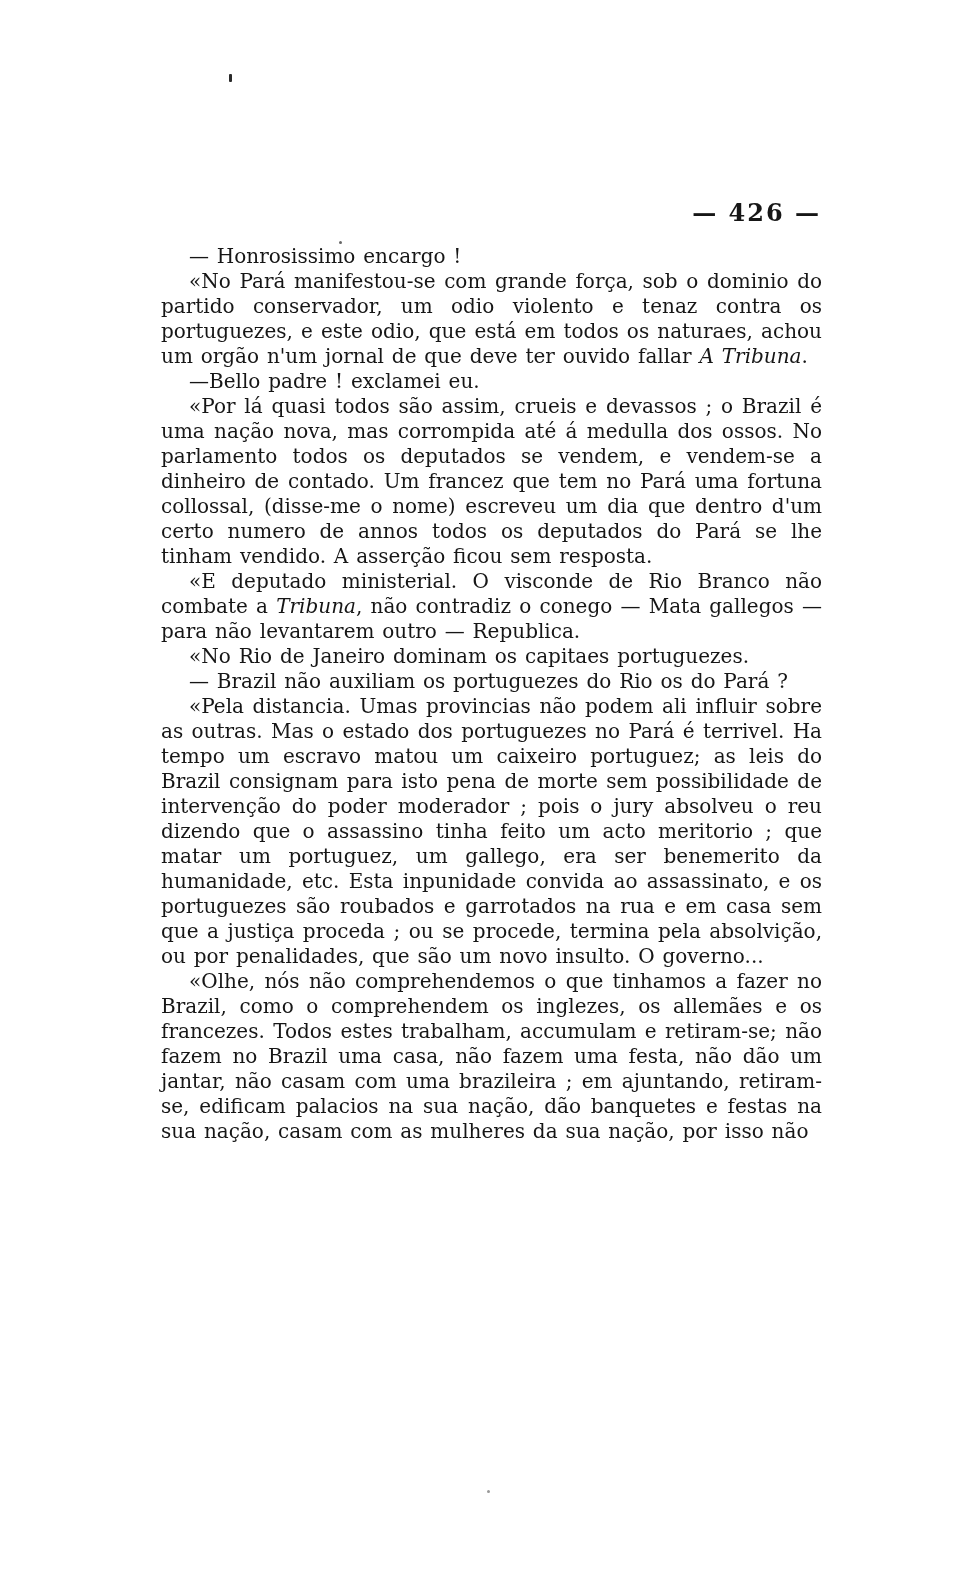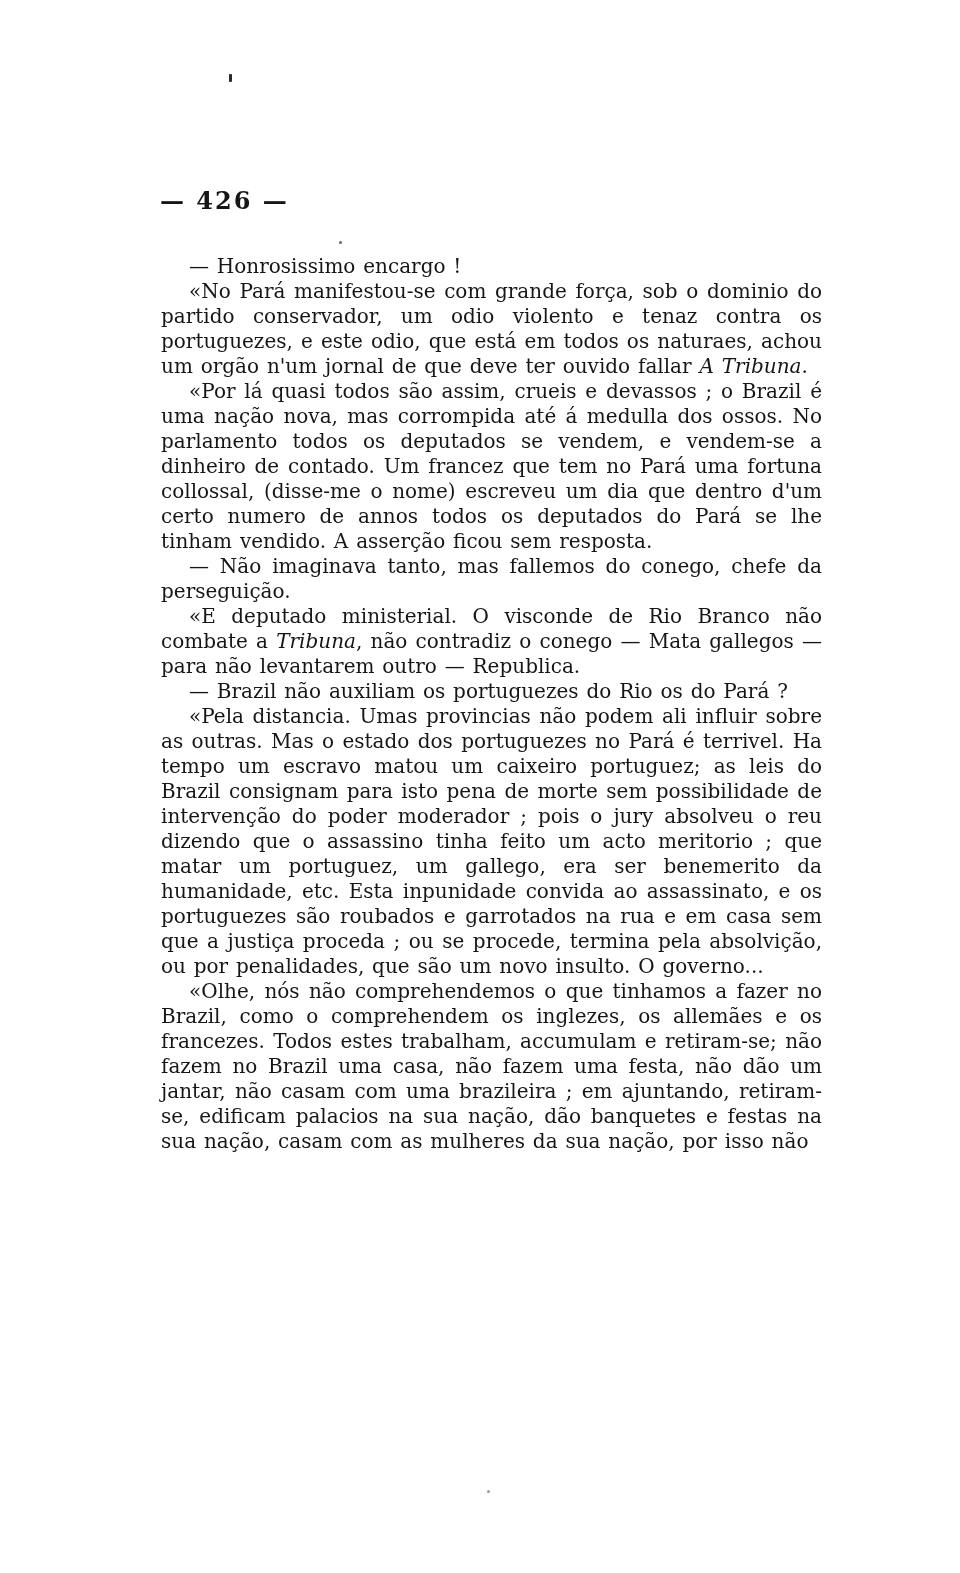--- a/index.html
+++ b/index.html
@@ -7,31 +7,31 @@
     position: relative;
     width: 960px;
     height: 1573px;
     background: #ffffff;
     font-family: "DejaVu Serif", serif;
     color: #161616;
     overflow: hidden;
   }
   .page-number {
     position: absolute;
-    top: 186px;
+    top: 198px;
     left: 160px;
     width: 661px;
-    text-align: left;
+    text-align: right;
     font-size: 24px;
     font-weight: 700;
     letter-spacing: 2px;
   }
   .content {
     position: absolute;
-    top: 254px;
+    top: 244px;
     left: 161px;
     width: 661px;
   }
   .content p {
     margin: 0;
     text-align: justify;
     text-indent: 28px;
     font-size: 20px;
     line-height: 25px;
     word-spacing: 1.5px;
@@ -46,20 +46,21 @@
 <body>
 
 <div class="page">
   <div class="speck speck-1"></div>
   <div class="speck speck-2"></div>
   <div class="speck speck-3"></div>
   <div class="page-number">— 426 —</div>
   <div class="content">
       <p><span>— Honrosissimo encargo !</span></p>
       <p><span>«No Pará manifestou-se com grande força, sob o dominio do partido conservador, um odio violento e tenaz contra os portuguezes, e este odio, que está em todos os naturaes, achou um orgão n'um jornal de que deve ter ouvido fallar </span><span class="it">A Tribuna</span><span>.</span></p>
+      <p><span>—Bello padre ! exclamei eu.</span></p>
       <p><span>«Por lá quasi todos são assim, crueis e devassos ; o Brazil é uma nação nova, mas corrompida até á medulla dos ossos. No parlamento todos os deputados se vendem, e vendem-se a dinheiro de contado. Um francez que tem no Pará uma fortuna collossal, (disse-me o nome) escreveu um dia que dentro d'um certo numero de annos todos os deputados do Pará se lhe tinham vendido. A asserção ficou sem resposta.</span></p>
-      <p><span>— Não imaginava tanto, mas fallemos do conego, chefe da perseguição.</span></p>
       <p><span>«E deputado ministerial. O visconde de Rio Branco não combate a </span><span class="it">Tribuna</span><span>, não contradiz o conego — Mata gallegos — para não levantarem outro — Republica.</span></p>
+      <p><span>«No Rio de Janeiro dominam os capitaes portuguezes.</span></p>
       <p><span>— Brazil não auxiliam os portuguezes do Rio os do Pará ?</span></p>
       <p><span>«Pela distancia. Umas provincias não podem ali influir sobre as outras. Mas o estado dos portuguezes no Pará é terrivel. Ha tempo um escravo matou um caixeiro portuguez; as leis do Brazil consignam para isto pena de morte sem possibilidade de intervenção do poder moderador ; pois o jury absolveu o reu dizendo que o assassino tinha feito um acto meritorio ; que matar um portuguez, um gallego, era ser benemerito da humanidade, etc. Esta inpunidade convida ao assassinato, e os portuguezes são roubados e garrotados na rua e em casa sem que a justiça proceda ; ou se procede, termina pela absolvição, ou por penalidades, que são um novo insulto. O governo...</span></p>
       <p><span>«Olhe, nós não comprehendemos o que tinhamos a fazer no Brazil, como o comprehendem os inglezes, os allemães e os francezes. Todos estes trabalham, accumulam e retiram-se; não fazem no Brazil uma casa, não fazem uma festa, não dão um jantar, não casam com uma brazileira ; em ajuntando, retiram-se, edificam palacios na sua nação, dão banquetes e festas na sua nação, casam com as mulheres da sua nação, por isso não</span></p>
     </div>
 </div>
 
 </body></html>

